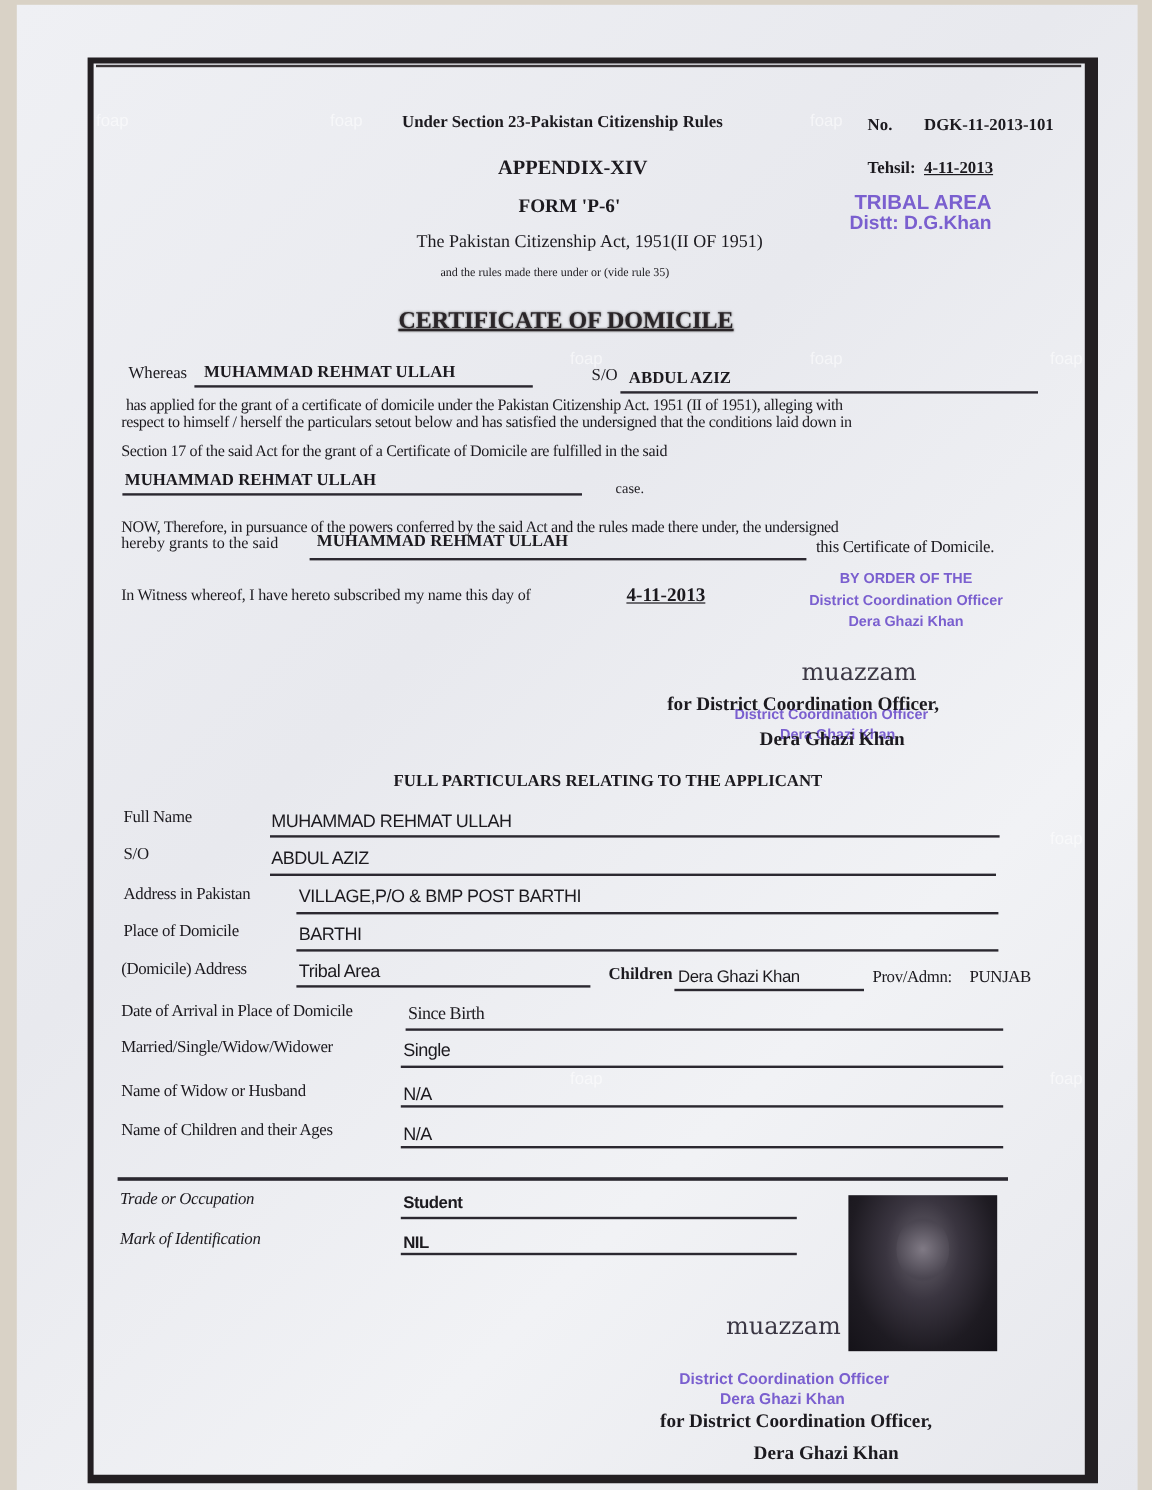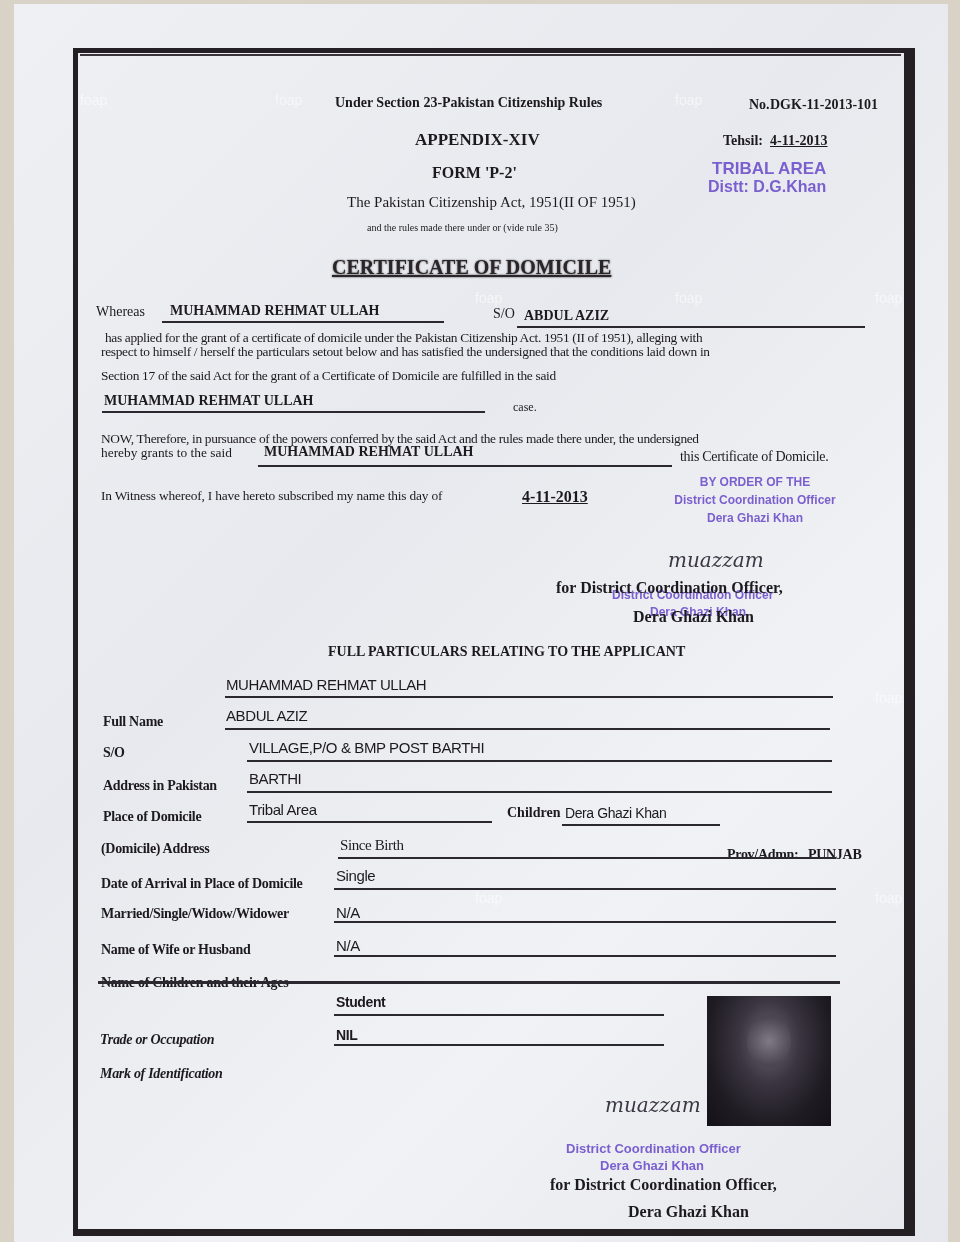--- a/index.html
+++ b/index.html
@@ -23,65 +23,65 @@
   .frame-inner {
     position: absolute; left: 80px; top: 54px; width: 821px; height: 1174px;
     border-top: 2px solid #3a3538;
   }
   .t { position: absolute; white-space: nowrap; line-height: 1; }
   .b { font-weight: bold; }
   .c { text-align: center; }
   .ul { position: absolute; height: 2px; background: #2b2830; }
   .stamp { color: #7a5fcf; font-family: "Liberation Sans", sans-serif; font-weight: bold; }
   .wm { position: absolute; color: rgba(255,255,255,0.55); font-family: "Liberation Sans", sans-serif; font-size: 14px; }
-  .label { font-weight: bold; font-size: 14px; letter-spacing: -0.3px; margin-top: 40px; }
+  .label { font-weight: normal; font-size: 14px; letter-spacing: -0.3px; }
   .val { font-size: 15px; font-family: "Liberation Sans", sans-serif; letter-spacing: -0.4px; }
   .photo {
     position: absolute; left: 707px; top: 996px; width: 124px; height: 130px;
     background: radial-gradient(ellipse at 50% 35%, #6b6670 0%, #3a3540 35%, #1e1b22 70%, #141218 100%);
   }
   .photo::after {
     content: ""; position: absolute; left: 40px; top: 18px; width: 44px; height: 54px;
     border-radius: 50%; background: radial-gradient(circle, #807a85 0%, #4a4550 70%, transparent 100%);
   }
-  .sig { position: absolute; font-family: "DejaVu Serif", serif; font-style: italic; color: #3b3744; }
+  .sig { position: absolute; font-family: "DejaVu Serif", serif; color: #3b3744; }
 </style>
 </head>
 <body>
 
 <div class="sleeve"></div>
 <div class="frame"></div>
 <div class="frame-inner"></div>
 
 <span class="wm" style="left:80px;top:92px">foap</span>
 <span class="wm" style="left:275px;top:92px">foap</span>
 <span class="wm" style="left:675px;top:92px">foap</span>
 <span class="wm" style="left:475px;top:290px">foap</span>
 <span class="wm" style="left:675px;top:290px">foap</span>
 <span class="wm" style="left:875px;top:290px">foap</span>
 <span class="wm" style="left:875px;top:690px">foap</span>
 <span class="wm" style="left:475px;top:890px">foap</span>
 <span class="wm" style="left:875px;top:890px">foap</span>
 
 <div class="t b" style="left:335px;top:96px;font-size:14px">Under Section 23-Pakistan Citizenship Rules</div>
 <div class="t b" style="left:415px;top:131px;font-size:17px">APPENDIX-XIV</div>
-<div class="t b" style="left:432px;top:165px;font-size:16px">FORM 'P-2'</div>
+<div class="t b" style="left:432px;top:165px;font-size:16px">FORM 'P-6'</div>
 <div class="t" style="left:347px;top:195px;font-size:15px">The Pakistan Citizenship Act, 1951(II OF 1951)</div>
 <div class="t" style="left:367px;top:223px;font-size:10px">and the rules made there under or (vide rule 35)</div>
 
-<div class="t b" style="left:749px;top:98px;font-size:14px">No.</div>
+<div class="t b" style="left:723px;top:98px;font-size:14px">No.</div>
 <div class="t b" style="left:770px;top:98px;font-size:14px;">DGK-11-2013-101</div>
 <div class="t b" style="left:723px;top:134px;font-size:14px">Tehsil:</div>
 <div class="t b" style="left:770px;top:134px;font-size:14px;text-decoration:underline">4-11-2013</div>
 <div class="t stamp" style="left:712px;top:160px;font-size:17px">TRIBAL AREA</div>
 <div class="t stamp" style="left:708px;top:179px;font-size:16px">Distt: D.G.Khan</div>
 
 <div class="t b" style="left:332px;top:257px;font-size:20px;text-decoration:underline;color:#2a2528;text-shadow:0 0 2px #555">CERTIFICATE OF DOMICILE</div>
 
-<div class="t" style="left:96px;top:305px;font-size:14px">Whereas</div>
+<div class="t" style="left:107px;top:305px;font-size:14px">Whereas</div>
 <div class="t b" style="left:170px;top:304px;font-size:14px">MUHAMMAD REHMAT ULLAH</div>
 <div class="ul" style="left:162px;top:321px;width:282px"></div>
 <div class="t" style="left:493px;top:307px;font-size:14px">S/O</div>
 <div class="t b" style="left:524px;top:309px;font-size:14px">ABDUL AZIZ</div>
 <div class="ul" style="left:517px;top:326px;width:348px"></div>
 
 <div class="t" style="left:105px;top:331px;font-size:13.4px;letter-spacing:-0.35px">has applied for the grant of a certificate of domicile under the Pakistan Citizenship Act. 1951 (II of 1951), alleging with</div>
 <div class="t" style="left:101px;top:345px;font-size:13.4px;letter-spacing:-0.3px">respect to himself / herself the particulars setout below and has satisfied the undersigned that the conditions laid down in</div>
 <div class="t" style="left:101px;top:369px;font-size:13.4px;letter-spacing:-0.3px">Section 17 of the said Act for the grant of a Certificate of Domicile are fulfilled in the said</div>
 
@@ -136,21 +136,21 @@
 <div class="t label" style="left:808px;top:808px">PUNJAB</div>
 
 <div class="t label" style="left:101px;top:837px">Date of Arrival in Place of Domicile</div>
 <div class="t val" style="left:340px;top:838px;font-family:'Liberation Serif',serif">Since Birth</div>
 <div class="ul" style="left:338px;top:857px;width:498px"></div>
 
 <div class="t label" style="left:101px;top:867px">Married/Single/Widow/Widower</div>
 <div class="t val" style="left:336px;top:868px">Single</div>
 <div class="ul" style="left:334px;top:888px;width:502px"></div>
 
-<div class="t label" style="left:101px;top:903px">Name of Wife or Husband</div>
+<div class="t label" style="left:101px;top:903px">Name of Widow or Husband</div>
 <div class="t val" style="left:336px;top:905px">N/A</div>
 <div class="ul" style="left:334px;top:921px;width:502px"></div>
 
 <div class="t label" style="left:101px;top:936px">Name of Children and their Ages</div>
 <div class="t val" style="left:336px;top:938px">N/A</div>
 <div class="ul" style="left:334px;top:955px;width:502px"></div>
 
 <div class="ul" style="left:98px;top:981px;width:742px;height:3px"></div>
 
 <div class="t label" style="left:100px;top:993px;font-style:italic">Trade or Occupation</div>

